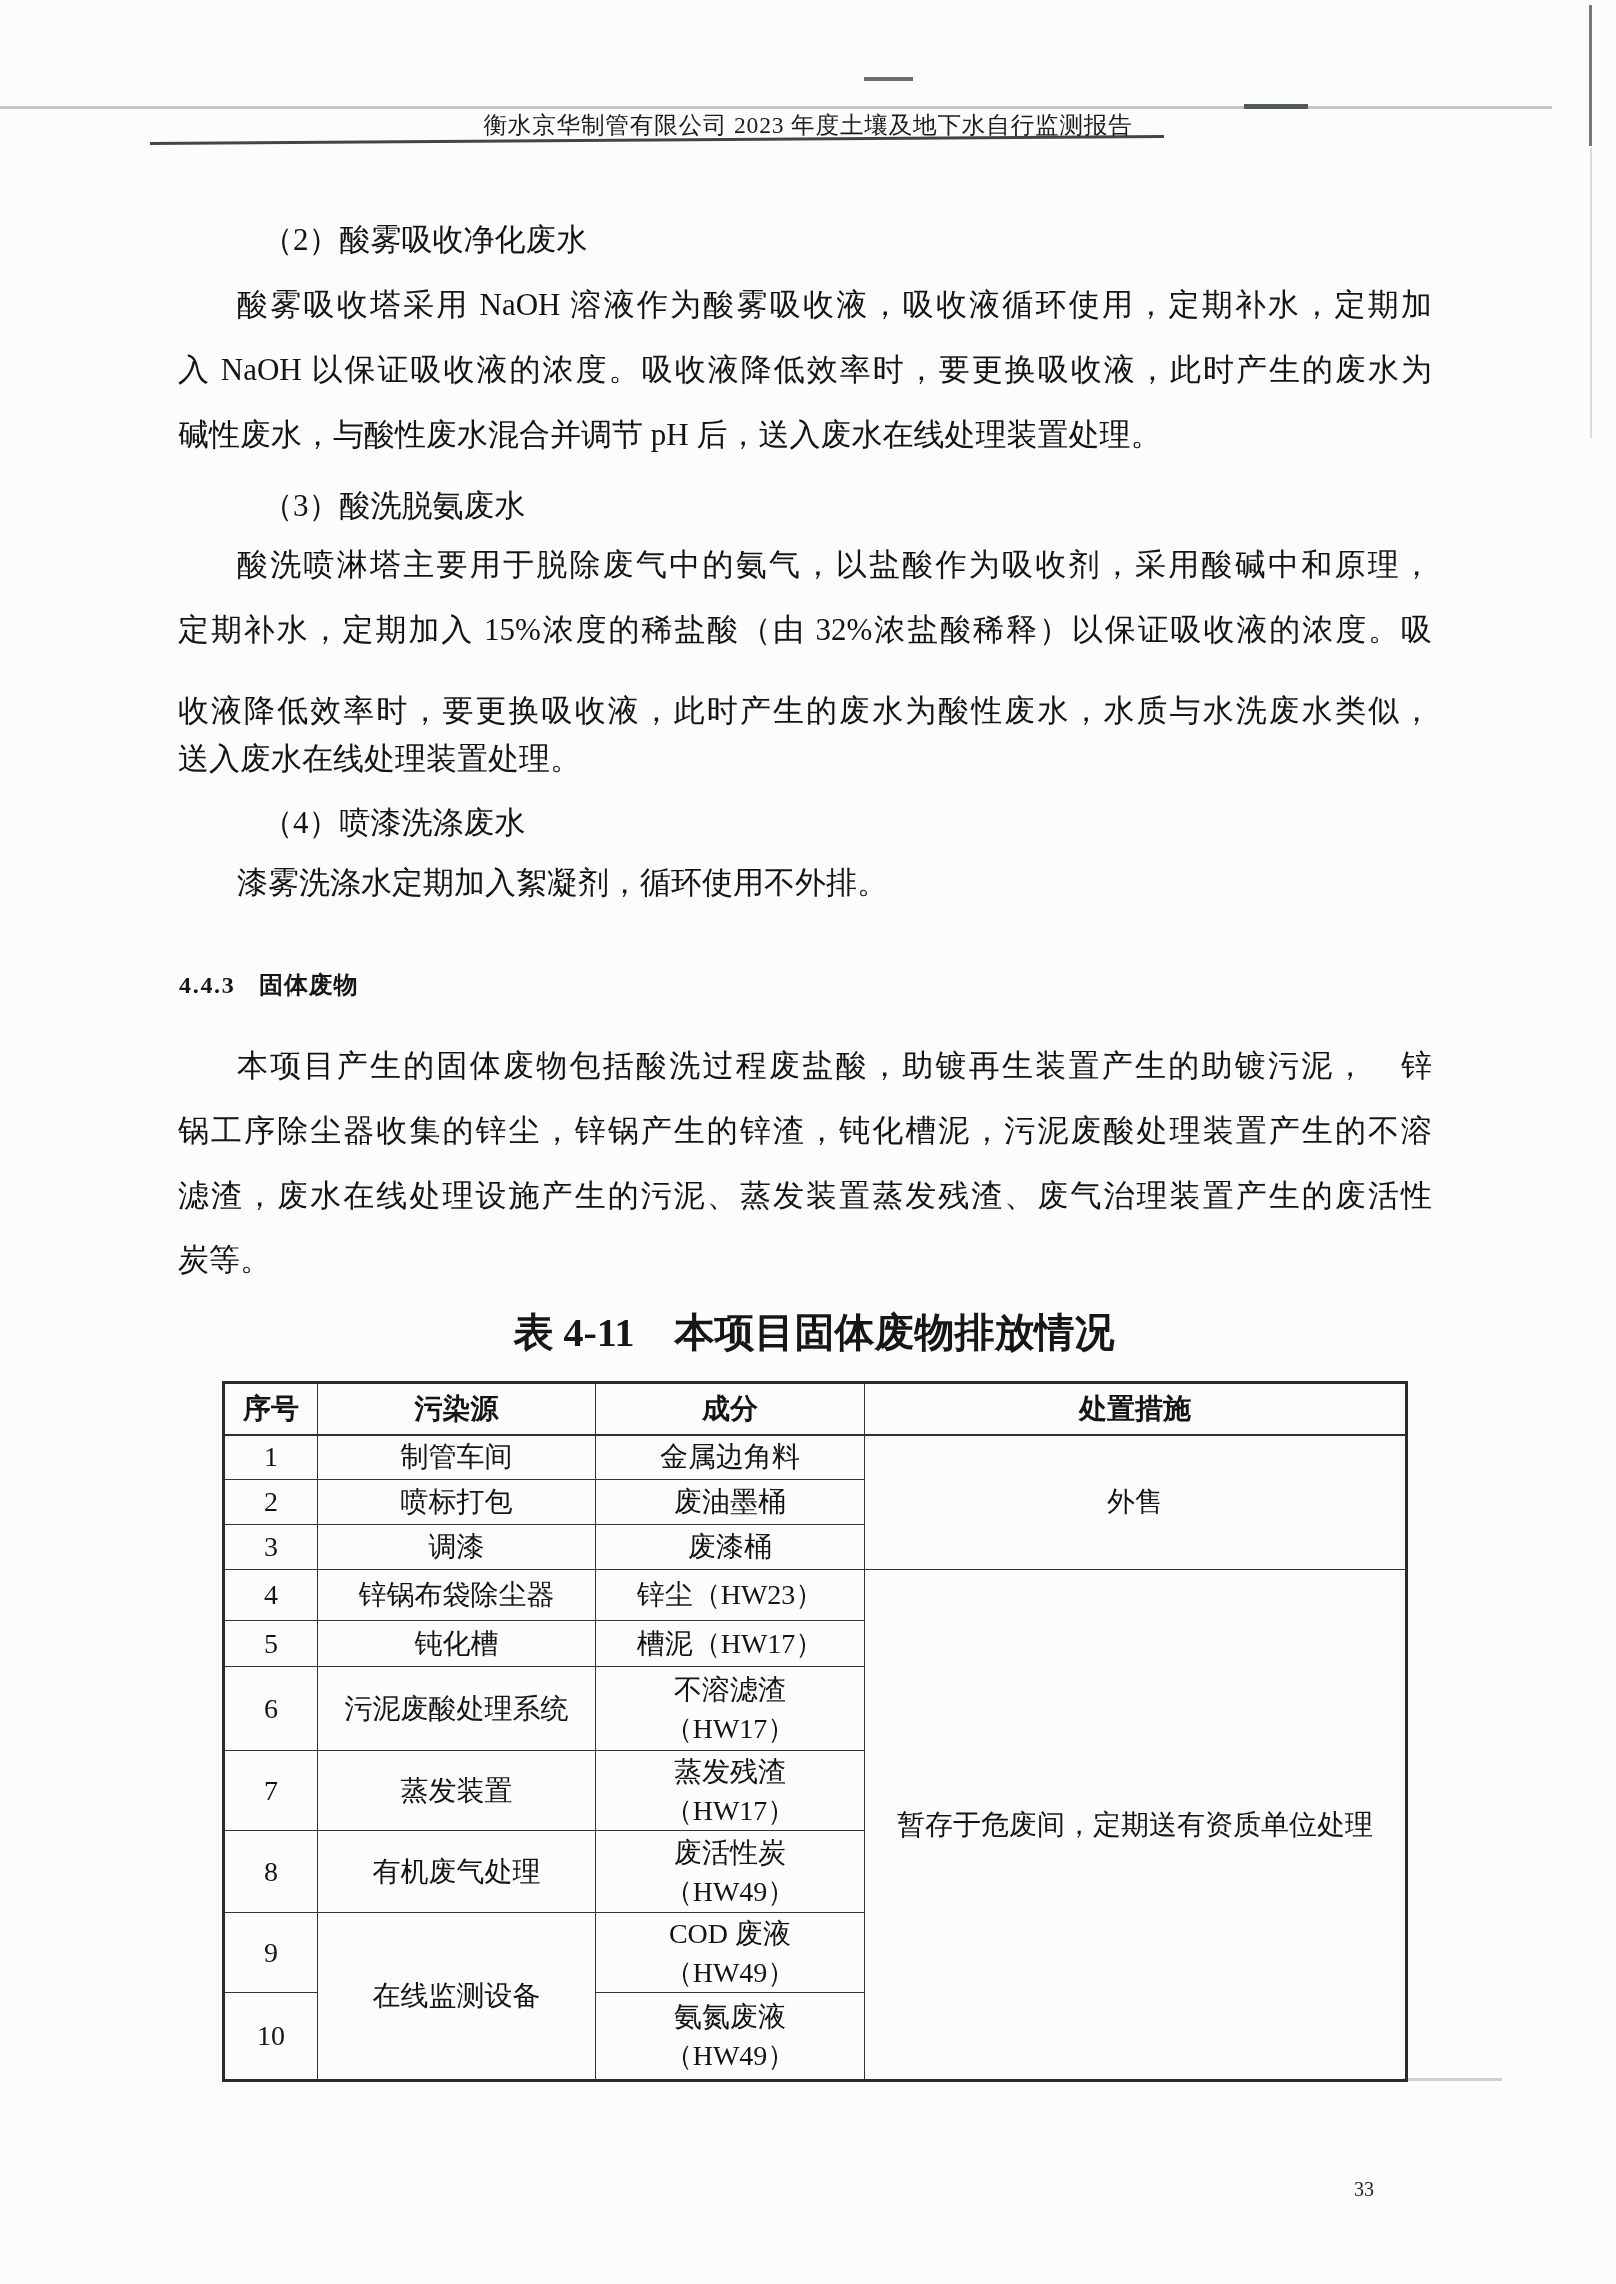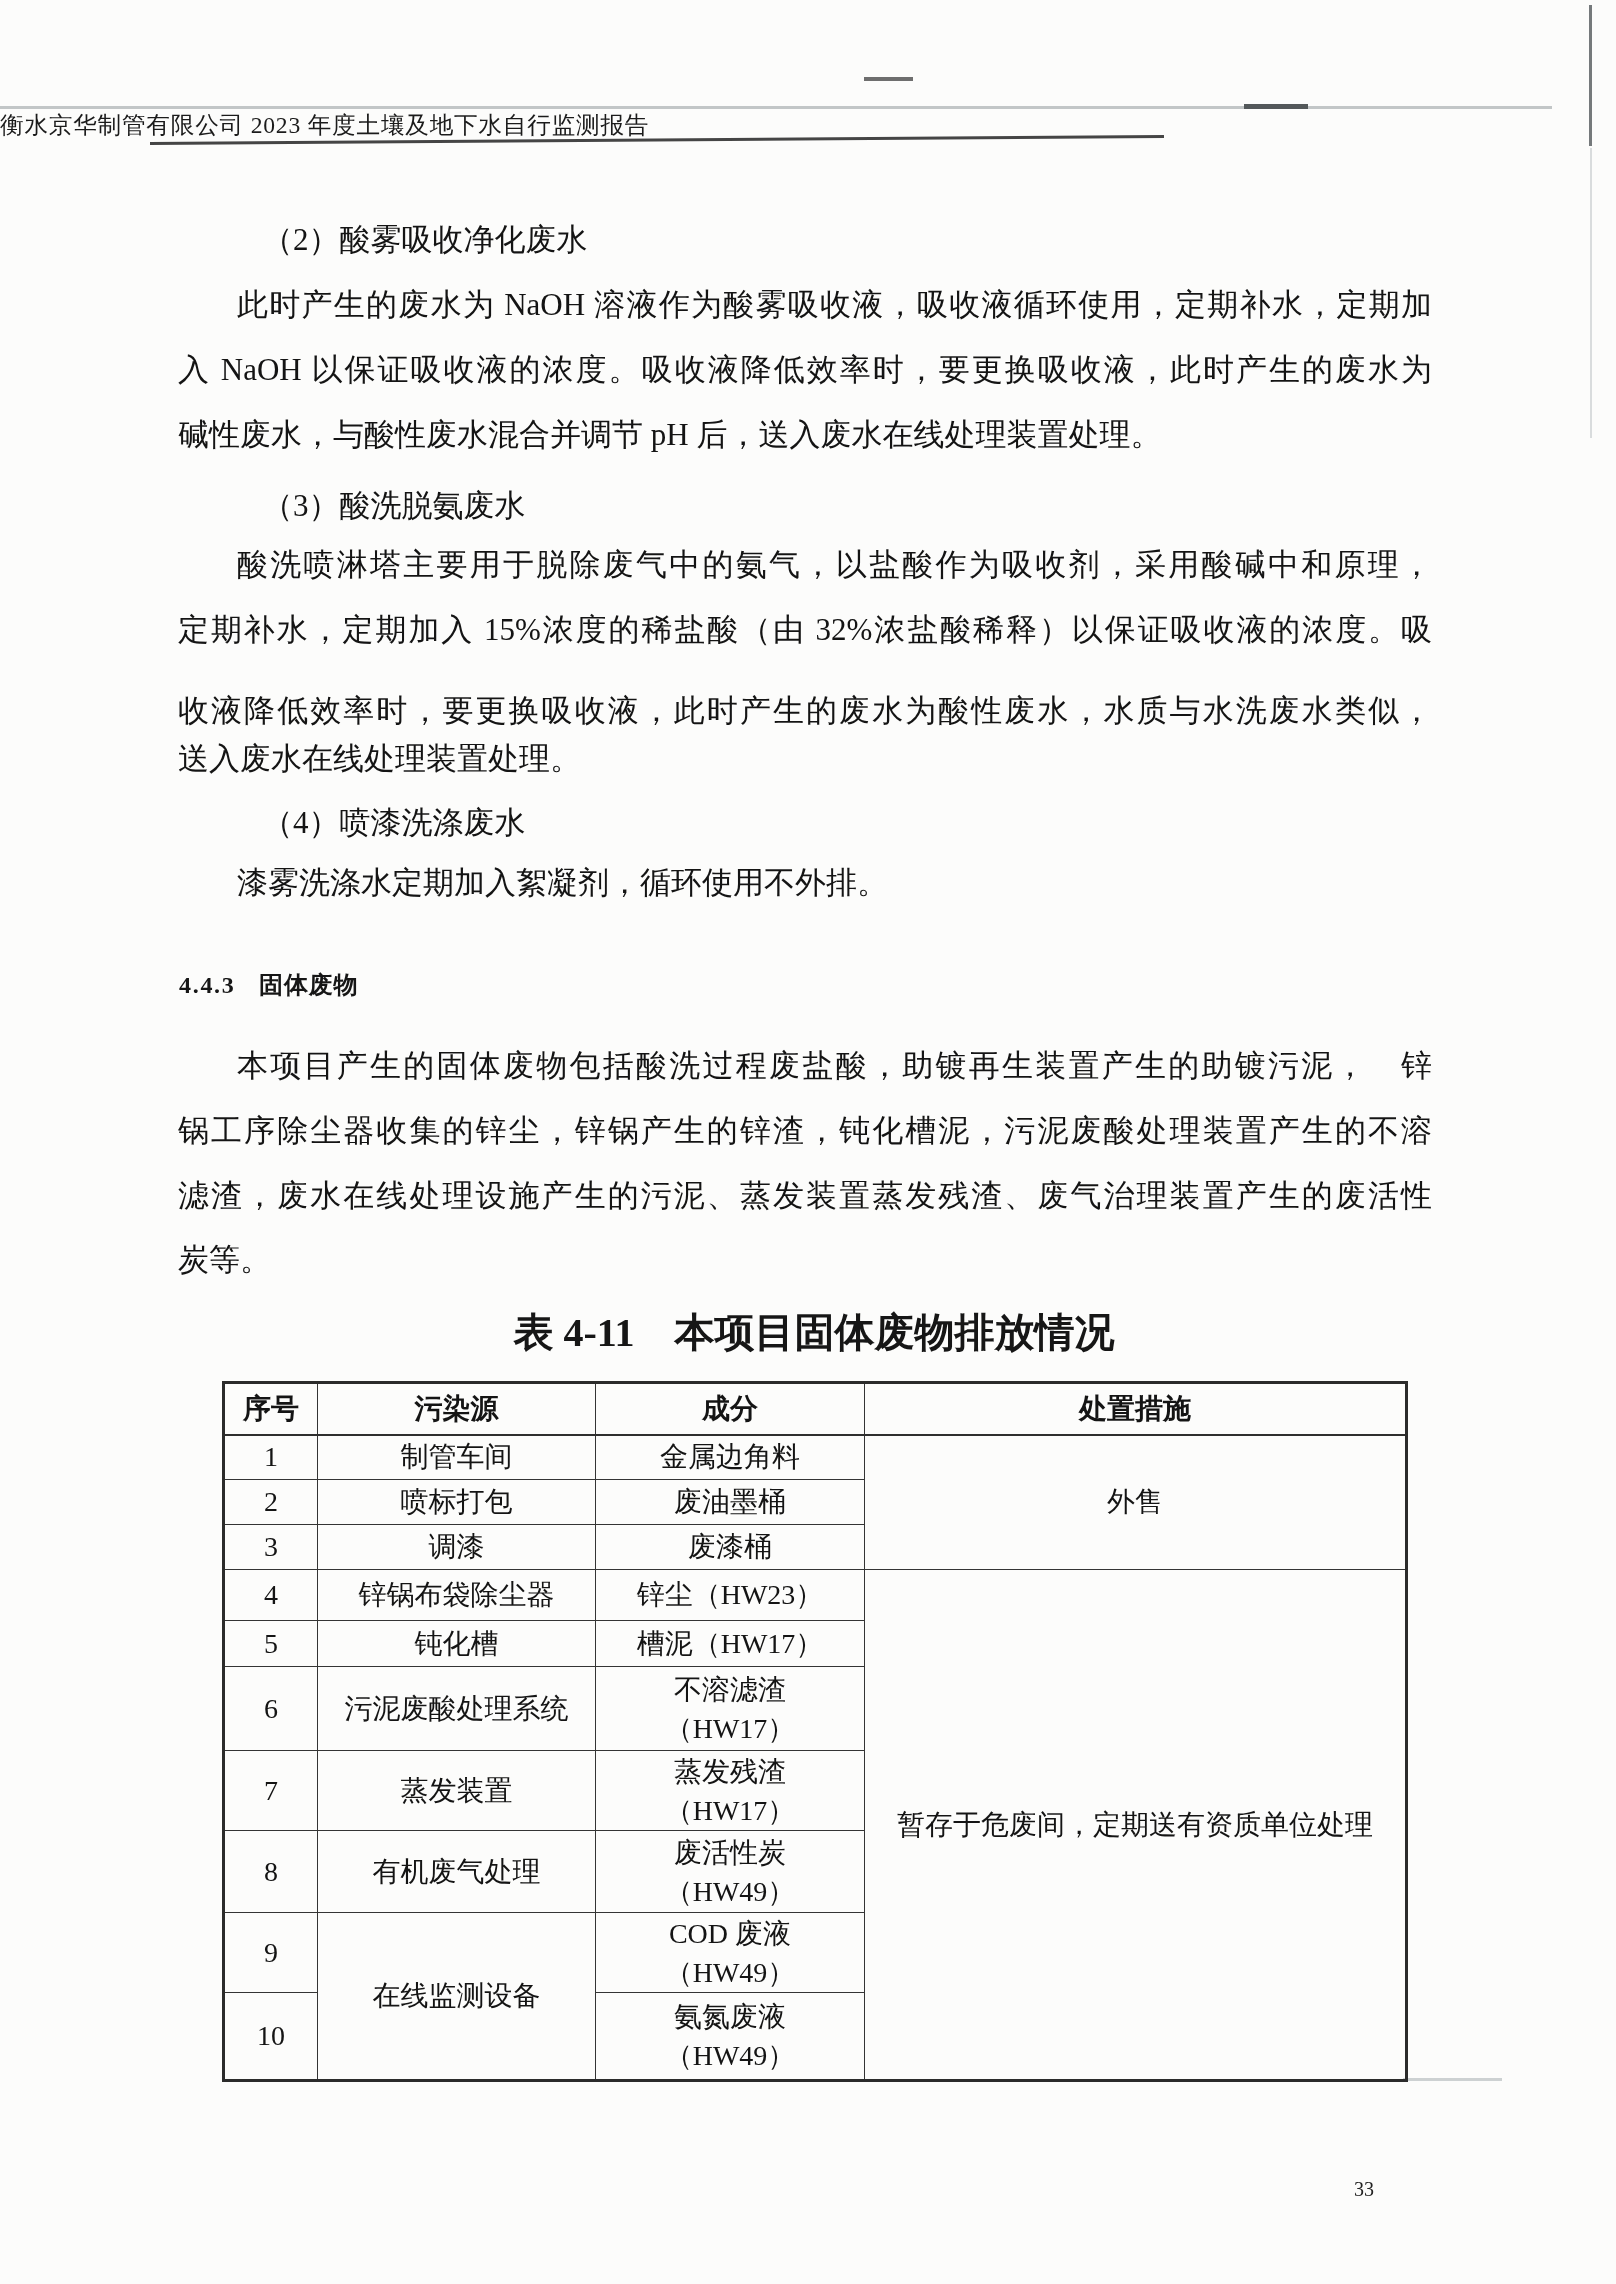--- a/index.html
+++ b/index.html
@@ -13,21 +13,21 @@
   .rule-top{left:0;top:106px;width:1552px;height:2.5px;background:#c2c6c7;}
   .rule-top-dark{left:1244px;top:104px;width:64px;height:5px;background:#53585a;}
   .dash-top{left:864px;top:77px;width:49px;height:4.2px;background:#6e6e6e;}
   .vline-right{left:1589px;top:5px;width:2.5px;height:141px;background:#75797b;}
   .vline-right-faint{left:1590px;top:148px;width:1.7px;height:290px;background:#d9dcdd;}
   .header-underline{left:150px;top:142px;width:1014px;height:2.5px;background:#454545;
     transform:rotate(-0.4deg);transform-origin:left center;}
   .table-shadow{left:1403px;top:2078px;width:99px;height:2.5px;background:#cdd1d2;}
   
   .page-header{left:0;top:110px;width:1616px;height:30px;line-height:30px;
-    font-size:23.6px;letter-spacing:0.8px;color:#1b1b1b;}
+    text-align:center;font-size:23.6px;letter-spacing:0.8px;color:#1b1b1b;}
   
   .bl{position:absolute;left:178px;width:1254px;height:65px;line-height:65px;
     font-size:31px;box-sizing:border-box;white-space:nowrap;color:#141414;}
   .ind1{padding-left:59px;}
   .ind2{padding-left:84px;}
   .j{white-space:normal;text-align:justify;text-align-last:justify;}
   
   .sec-head{position:absolute;left:179px;top:947px;height:76px;line-height:76px;
     font-size:24px;font-weight:bold;letter-spacing:0.8px;}
   .sec-head .num{margin-right:23.6px;letter-spacing:1.7px;}
@@ -55,21 +55,21 @@
 <div class="abs rule-top-dark"></div>
 <div class="abs dash-top"></div>
 <div class="abs vline-right"></div>
 <div class="abs vline-right-faint"></div>
 <div class="abs header-underline"></div>
 <div class="abs table-shadow"></div>
 
 <div class="abs page-header">衡水京华制管有限公司 2023 年度土壤及地下水自行监测报告</div>
 
 <div class="bl ind2" style="top:207px">（2）酸雾吸收净化废水</div>
-<div class="bl ind1 j" style="top:272px">此时产生的废水为 NaOH 溶液作为酸雾吸收液，吸收液循环使用，定期补水，定期加</div>
+<div class="bl ind1 j" style="top:272px">酸雾吸收塔采用 NaOH 溶液作为酸雾吸收液，吸收液循环使用，定期补水，定期加</div>
 <div class="bl j" style="top:337px">入 NaOH 以保证吸收液的浓度。吸收液降低效率时，要更换吸收液，此时产生的废水为</div>
 <div class="bl" style="top:402px">碱性废水，与酸性废水混合并调节 pH 后，送入废水在线处理装置处理。</div>
 
 <div class="bl ind2" style="top:473px">（3）酸洗脱氨废水</div>
 <div class="bl ind1 j" style="top:532px">酸洗喷淋塔主要用于脱除废气中的氨气，以盐酸作为吸收剂，采用酸碱中和原理，</div>
 <div class="bl j" style="top:597px">定期补水，定期加入 15%浓度的稀盐酸（由 32%浓盐酸稀释）以保证吸收液的浓度。吸</div>
 <div class="bl j" style="top:678px">收液降低效率时，要更换吸收液，此时产生的废水为酸性废水，水质与水洗废水类似，</div>
 <div class="bl" style="top:726px">送入废水在线处理装置处理。</div>
 
 <div class="bl ind2" style="top:790px">（4）喷漆洗涤废水</div>

